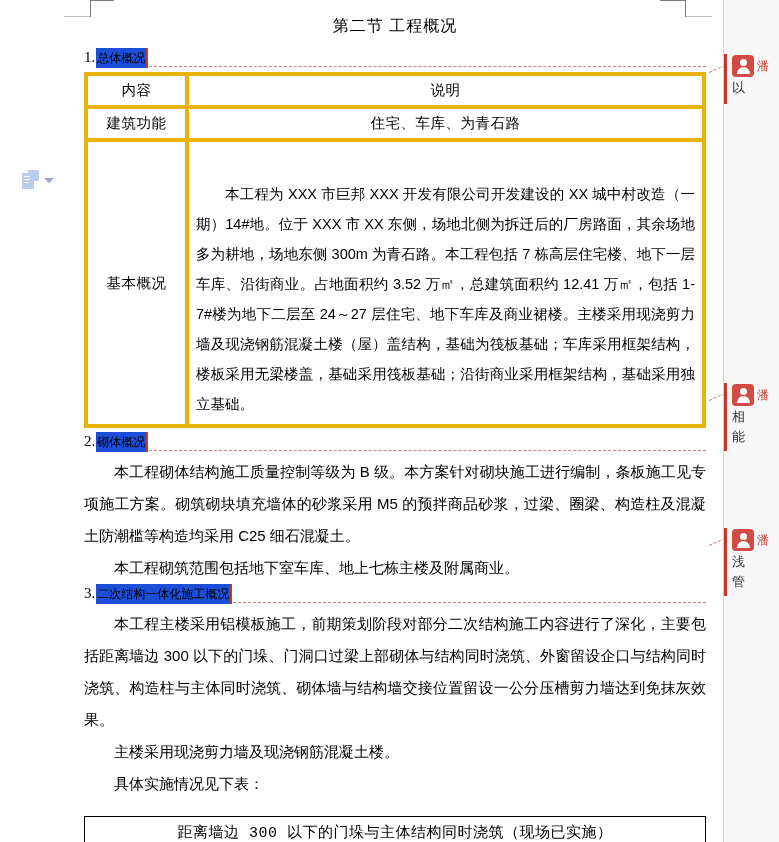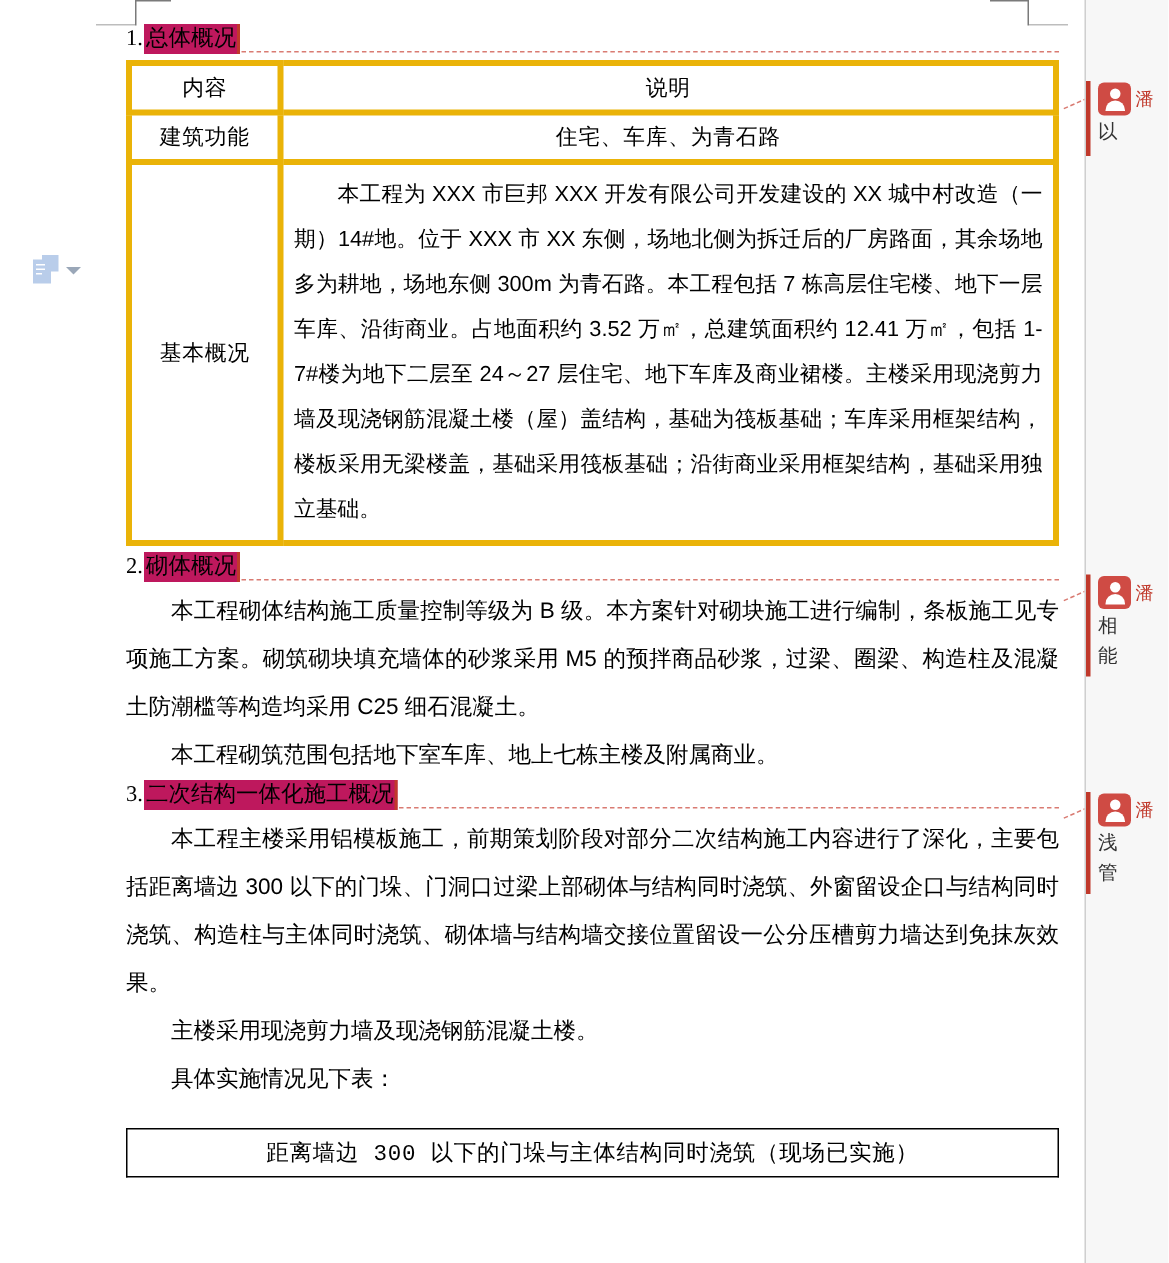--- a/index.html
+++ b/index.html
@@ -119,24 +119,24 @@
     color: #000000;
     height: 21px;
     margin-bottom: 3px;
   }
   .section-num {
     font-family: "Liberation Serif", "DejaVu Serif", serif;
     font-size: 15px;
     padding-right: 1px;
   }
   .section-title-hl {
-    background: #be185d;
+    background: #1d4ed8;
     border-right: 2px solid #c0392b;
     padding: 1px 1px 1px 1px;
-    font-size: 15px;
+    font-size: 12px;
     line-height: 18px;
     white-space: nowrap;
   }
   .comment-leader {
     flex: 1;
     height: 1px;
     border-top: 1px dashed #d97b72;
     align-self: flex-end;
     margin-bottom: 2px;
     margin-left: 1px;
@@ -164,21 +164,21 @@
   td.col-value-center {
     text-align: center;
     letter-spacing: 0.5px;
   }
   td.col-value-just {
     text-align: justify;
     text-align-last: left;
     line-height: 30px;
     padding: 6px 9px 8px 9px;
   }
-  td.col-value-just .indent2 { display: block; text-indent: 2em; }
+  td.col-value-just .indent2 { display: block; text-indent: 2em; margin-top: 32px; }
 
   table.single-cell-table {
     width: 622px;
     border-collapse: collapse;
     margin-top: 16px;
     font-family: Liberation Mono, monospace;
   }
   table.single-cell-table td {
     border: 1px solid #000000;
     text-align: center;
@@ -298,20 +298,21 @@
         <div class="sheet-front"></div>
         <div class="ln ln1"></div>
           <div class="ln ln2"></div>
           <div class="ln ln3"></div>
       </div>
       <div class="paste-caret"></div>
     </div>
 
     <div class="doc-body">
 
+      <div class="doc-title">第二节  工程概况</div>
 
       <div class="section-head">
         <span class="section-num">1.</span>
         <span class="section-title-hl">总体概况</span>
         <span class="comment-leader"></span>
       </div>
 
       <table class="doc-table">
         <tbody>
           <tr>

